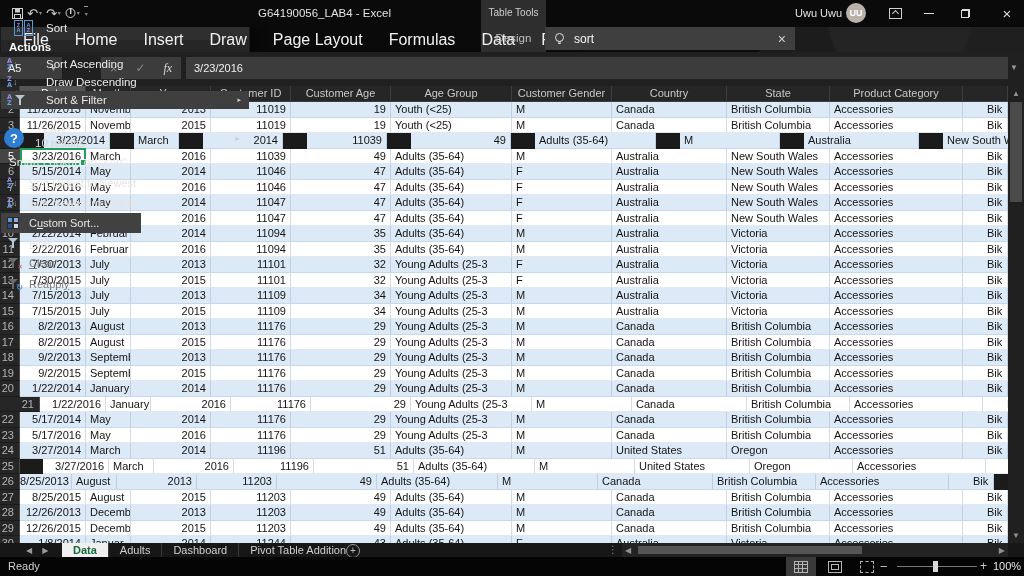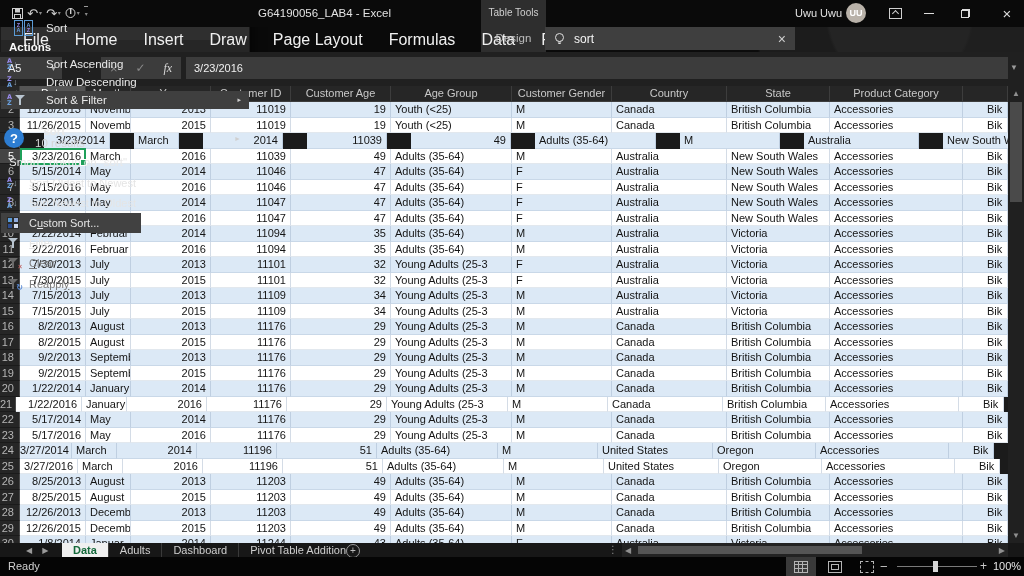--- a/index.html
+++ b/index.html
@@ -514,21 +514,21 @@
           <div class="gcell ar" style="width: 80px;">11176</div>
           <div class="gcell ar" style="width: 100px;">29</div>
           <div class="gcell al" style="width: 121px;">Young Adults (25-3</div>
           <div class="gcell al" style="width: 100px;">M</div>
           <div class="gcell al" style="width: 115px;">Canada</div>
           <div class="gcell al" style="width: 103px;">British Columbia</div>
           <div class="gcell al" style="width: 133px;">Accessories</div>
           <div class="gcell al pad22" style="width: 45px;">Bik</div>
         </div>
         <div class="grow band1" style="top: 310.5px;">
-          <div class="gcell rh" style="width: 16px;">21</div>
+          <div class="gcell rh" style="width: 40px;">21</div>
           <div class="gcell ar" style="width: 66px;">1/22/2016</div>
           <div class="gcell al" style="width: 45px;">January</div>
           <div class="gcell ar" style="width: 80px;">2016</div>
           <div class="gcell ar" style="width: 80px;">11176</div>
           <div class="gcell ar" style="width: 100px;">29</div>
           <div class="gcell al" style="width: 121px;">Young Adults (25-3</div>
           <div class="gcell al" style="width: 100px;">M</div>
           <div class="gcell al" style="width: 115px;">Canada</div>
           <div class="gcell al" style="width: 103px;">British Columbia</div>
           <div class="gcell al" style="width: 133px;">Accessories</div>
@@ -557,49 +557,49 @@
           <div class="gcell ar" style="width: 100px;">29</div>
           <div class="gcell al" style="width: 121px;">Young Adults (25-3</div>
           <div class="gcell al" style="width: 100px;">M</div>
           <div class="gcell al" style="width: 115px;">Canada</div>
           <div class="gcell al" style="width: 103px;">British Columbia</div>
           <div class="gcell al" style="width: 133px;">Accessories</div>
           <div class="gcell al pad22" style="width: 45px;">Bik</div>
         </div>
         <div class="grow band0" style="top: 357px;">
           <div class="gcell rh" style="width: 20px;">24</div>
-          <div class="gcell ar" style="width: 52px;">3/27/2014</div>
+          <div class="gcell ar" style="width: 66px;">3/27/2014</div>
           <div class="gcell al" style="width: 45px;">March</div>
           <div class="gcell ar" style="width: 80px;">2014</div>
           <div class="gcell ar" style="width: 80px;">11196</div>
           <div class="gcell ar" style="width: 100px;">51</div>
           <div class="gcell al" style="width: 121px;">Adults (35-64)</div>
           <div class="gcell al" style="width: 100px;">M</div>
           <div class="gcell al" style="width: 115px;">United States</div>
           <div class="gcell al" style="width: 103px;">Oregon</div>
           <div class="gcell al" style="width: 133px;">Accessories</div>
           <div class="gcell al pad22" style="width: 45px;">Bik</div>
         </div>
         <div class="grow band1" style="top: 372.5px;">
           <div class="gcell rh" style="width: 20px;">25</div>
-          <div class="gcell ar" style="width: 58px;">3/27/2016</div>
+          <div class="gcell ar" style="width: 66px; margin-left: 23px;">3/27/2016</div>
           <div class="gcell al" style="width: 45px;">March</div>
           <div class="gcell ar" style="width: 80px;">2016</div>
           <div class="gcell ar" style="width: 80px;">11196</div>
           <div class="gcell ar" style="width: 100px;">51</div>
           <div class="gcell al" style="width: 121px;">Adults (35-64)</div>
           <div class="gcell al" style="width: 100px;">M</div>
           <div class="gcell al" style="width: 115px;">United States</div>
           <div class="gcell al" style="width: 103px;">Oregon</div>
           <div class="gcell al" style="width: 133px;">Accessories</div>
           <div class="gcell al pad22" style="width: 45px;">Bik</div>
         </div>
         <div class="grow band0" style="top: 388px;">
           <div class="gcell rh" style="width: 20px;">26</div>
-          <div class="gcell ar" style="width: 66px;">8/25/2013</div>
+          <div class="gcell ar" style="width: 52px;">8/25/2013</div>
           <div class="gcell al" style="width: 45px;">August</div>
           <div class="gcell ar" style="width: 80px;">2013</div>
           <div class="gcell ar" style="width: 80px;">11203</div>
           <div class="gcell ar" style="width: 100px;">49</div>
           <div class="gcell al" style="width: 121px;">Adults (35-64)</div>
           <div class="gcell al" style="width: 100px;">M</div>
           <div class="gcell al" style="width: 115px;">Canada</div>
           <div class="gcell al" style="width: 103px;">British Columbia</div>
           <div class="gcell al" style="width: 133px;">Accessories</div>
           <div class="gcell al pad22" style="width: 45px;">Bik</div>

